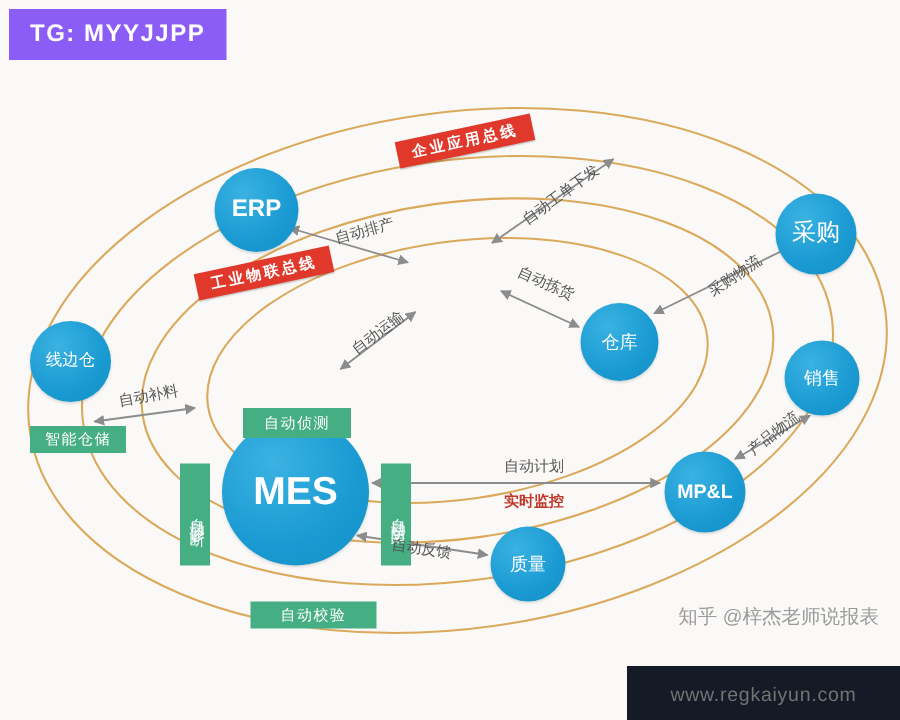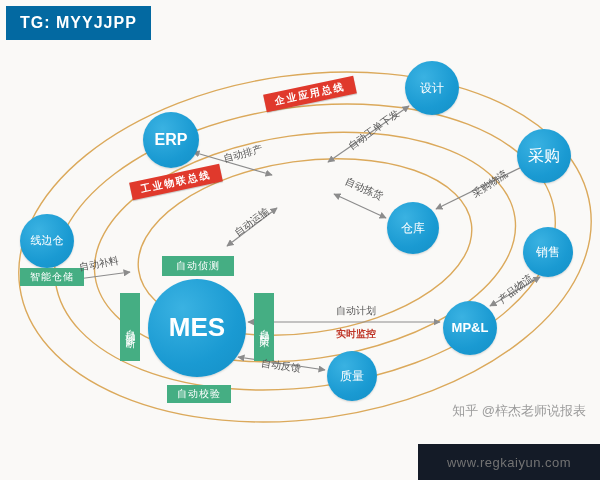--- a/index.html
+++ b/index.html
@@ -12,35 +12,36 @@
     position:absolute;border-radius:50%;color:#fff;
     display:flex;align-items:center;justify-content:center;text-align:center;
     background:radial-gradient(circle at 35% 30%, #3ab2e2 0%, #1a9ad2 60%, #148fc6 100%);
     box-shadow:0 1px 2px rgba(0,0,0,0.15);
     line-height:1.05;
   }
   .gtag{
     position:absolute;background:#45ae83;color:#fff;font-size:10px;
     display:flex;align-items:center;justify-content:center;text-align:center;
     letter-spacing:1px;
+    margin-top:16px;
   }
   .gtag.vert{writing-mode:vertical-rl;letter-spacing:3px;}
   .bus{
     position:absolute;background:#e0392c;color:#fff;font-size:10px;font-weight:bold;
     padding:2px 10px;white-space:nowrap;letter-spacing:2px;
     transform:translate(-50%,-50%) rotate(-12deg);
     box-shadow:0 1px 1px rgba(0,0,0,0.2);
   }
   .flabel{
     position:absolute;font-size:10px;color:#555;white-space:nowrap;
     transform:translate(-50%,-50%);
   }
   .flabel.red{color:#c0392b;}
   .badge-tg{
-    position:absolute;left:6px;top:6px;background:#0369a1;color:#fff;
+    position:absolute;left:6px;top:6px;background:#8b5cf6;color:#fff;
     font-size:16px;font-weight:bold;padding:8px 14px;letter-spacing:1px;
   }
   .badge-site{
     position:absolute;right:0;bottom:0;left:418px;top:444px;
     background:#141b27;color:#737373;font-size:13px;
     display:flex;align-items:center;justify-content:center;letter-spacing:0.5px;
   }
   .watermark{
     position:absolute;right:14px;top:402px;color:#9b9b9b;font-size:13px;
   }
@@ -72,34 +73,33 @@
       <line x1="248" y1="322" x2="440" y2="322" marker-start="url(#ah)" marker-end="url(#ah)"></line>
       <line x1="238" y1="357" x2="325" y2="370" marker-start="url(#ah)" marker-end="url(#ah)"></line>
       <line x1="540" y1="277" x2="490" y2="306" marker-start="url(#ah)" marker-end="url(#ah)"></line>
     </g>
   </svg>
 
   <div class="bus" style="left:310px;top:94px;">企业应用总线</div>
   <div class="bus" style="left:176px;top:182px;">工业物联总线</div>
 
   <div class="node" style="left:143px;top:112px;width:56px;height:56px;font-size:16px;font-weight:bold;">ERP</div>
-  <div class="node" style="left:405px;top:61px;width:54px;height:54px;font-size:12px;">设计</div>
   <div class="node" style="left:517px;top:129px;width:54px;height:54px;font-size:16px;">采购</div>
   <div class="node" style="left:523px;top:227px;width:50px;height:50px;font-size:12px;">销售</div>
   <div class="node" style="left:387px;top:202px;width:52px;height:52px;font-size:12px;">仓库</div>
   <div class="node" style="left:20px;top:214px;width:54px;height:54px;font-size:11px;">线边仓</div>
   <div class="node" style="left:148px;top:279px;width:98px;height:98px;font-size:26px;font-weight:bold;">MES</div>
   <div class="node" style="left:443px;top:301px;width:54px;height:54px;font-size:13px;font-weight:bold;">MP&amp;L</div>
   <div class="node" style="left:327px;top:351px;width:50px;height:50px;font-size:12px;">质量</div>
 
   <div class="gtag" style="left:20px;top:268px;width:64px;height:18px;">智能仓储</div>
   <div class="gtag" style="left:162px;top:256px;width:72px;height:20px;">自动侦测</div>
   <div class="gtag vert" style="left:120px;top:293px;width:20px;height:68px;">自动诊断</div>
   <div class="gtag vert" style="left:254px;top:293px;width:20px;height:68px;">自动防呆</div>
-  <div class="gtag" style="left:167px;top:385px;width:64px;height:18px;">自动校验</div>
+  <div class="gtag" style="left:167px;top:385px;width:84px;height:18px;">自动校验</div>
 
   <div class="flabel" style="left:243px;top:154px;transform:translate(-50%,-50%) rotate(-15deg);">自动排产</div>
   <div class="flabel" style="left:374px;top:130px;transform:translate(-50%,-50%) rotate(-36deg);">自动工单下发</div>
   <div class="flabel" style="left:364px;top:189px;transform:translate(-50%,-50%) rotate(24deg);">自动拣货</div>
   <div class="flabel" style="left:490px;top:184px;transform:translate(-50%,-50%) rotate(-34deg);">采购物流</div>
   <div class="flabel" style="left:252px;top:222px;transform:translate(-50%,-50%) rotate(-37deg);">自动运输</div>
   <div class="flabel" style="left:99px;top:264px;transform:translate(-50%,-50%) rotate(-10deg);">自动补料</div>
   <div class="flabel" style="left:356px;top:311px;">自动计划</div>
   <div class="flabel red" style="left:356px;top:334px;font-weight:bold;">实时监控</div>
   <div class="flabel" style="left:281px;top:366px;transform:translate(-50%,-50%) rotate(8deg);">自动反馈</div>

